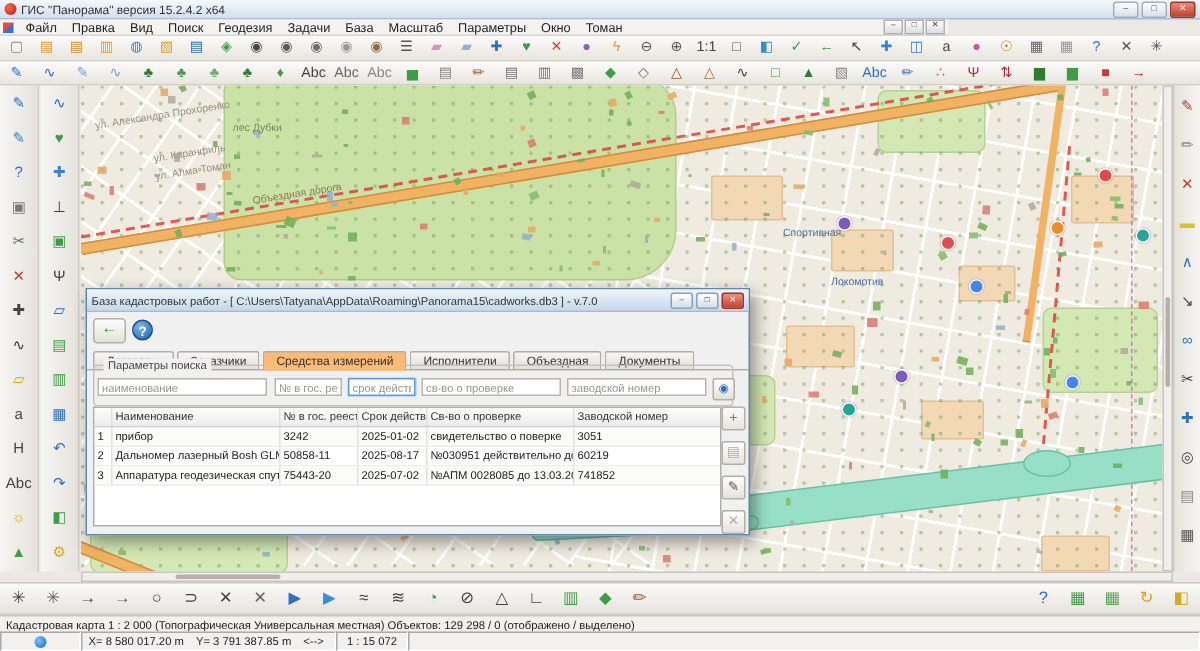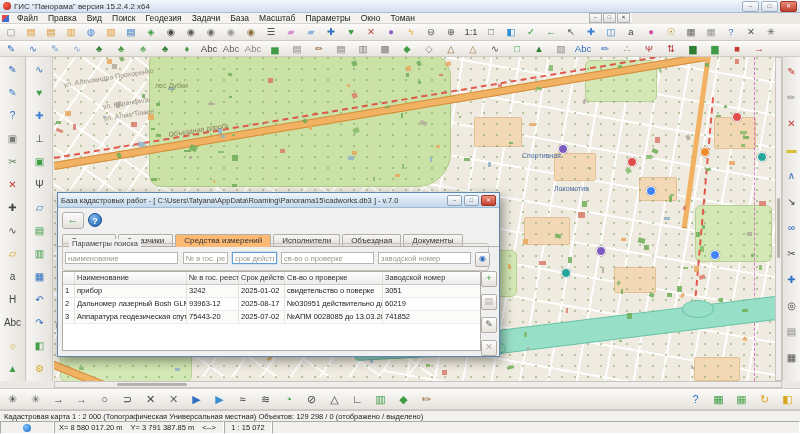--- a/index.html
+++ b/index.html
@@ -623,21 +623,21 @@
           <span class="c cname">прибор</span>
           <span class="c creg">3242</span>
           <span class="c cterm">2025-01-02</span>
           <span class="c ccert">свидетельство о поверке</span>
           <span class="c cserial">3051</span>
         </div>
 
         <div class="trow">
           <span class="c cnum">2</span>
           <span class="c cname">Дальномер лазерный Bosh GLM50 Professional</span>
-          <span class="c creg">93963-12</span>
+          <span class="c creg">50858-11</span>
           <span class="c cterm">2025-08-17</span>
           <span class="c ccert">№030951 действительно до 15.12.2024</span>
           <span class="c cserial">60219</span>
         </div>
 
         <div class="trow">
           <span class="c cnum">3</span>
           <span class="c cname">Аппаратура геодезическая спутниковая PrinCe</span>
           <span class="c creg">75443-20</span>
           <span class="c cterm">2025-07-02</span>

